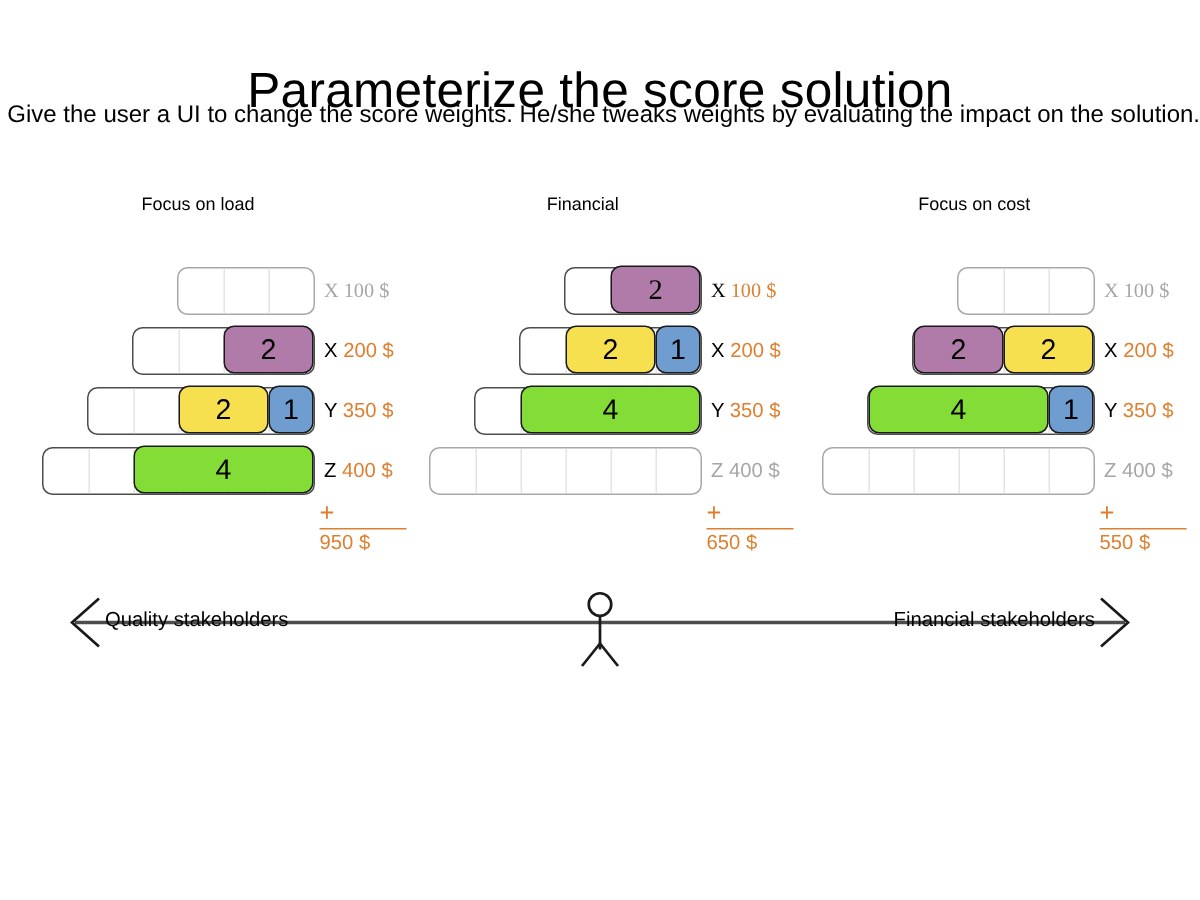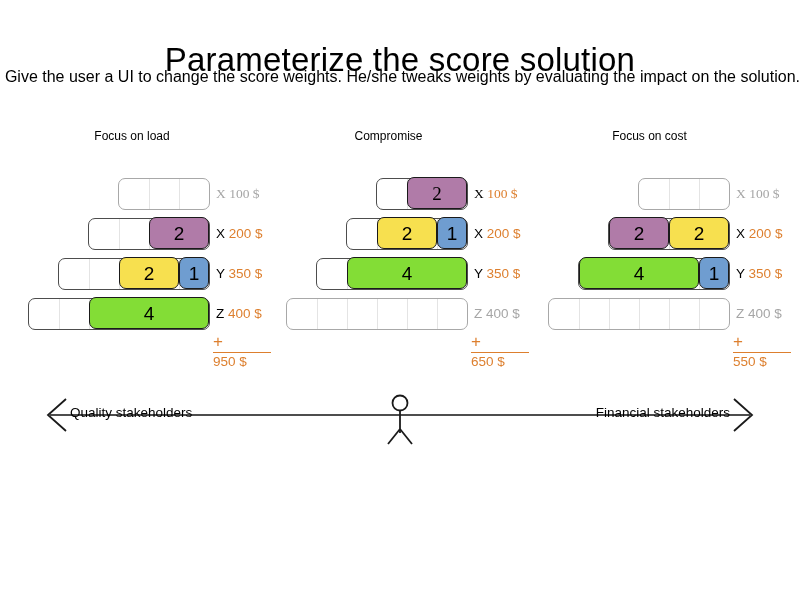--- a/index.html
+++ b/index.html
@@ -215,21 +215,21 @@
         <div class="seg seg-green" style="width: 120px; left: 61px;">4</div>
         <div class="row-label" style="left: 188px;"><span class="letter">Z</span> <span class="amount">400 $</span></div>
       </div>
       <div class="total" style="left: 185px; width: 58px;">
         <span class="plus">+</span>
         <div class="rule"></div>
         <span class="sum">950 $</span>
       </div>
     </div>
     <div class="column" style="left: 283px; width: 258px;">
-      <div class="col-heading" style="width: 211px;">Compromise</div>
+      <div class="col-heading" style="width: 211px;">Financial</div>
       <div class="row row-1">
         <div class="track" style="left: 93px; width: 92px;">
           <div class="cell"></div>
           <div class="cell"></div>
           <div class="cell"></div>
         </div>
         <div class="seg seg-purple" style="width: 60px; left: 124px;">2</div>
         <div class="row-label" style="left: 191px;"><span class="letter">X</span> <span class="amount">100 $</span></div>
       </div>
       <div class="row row-2">

